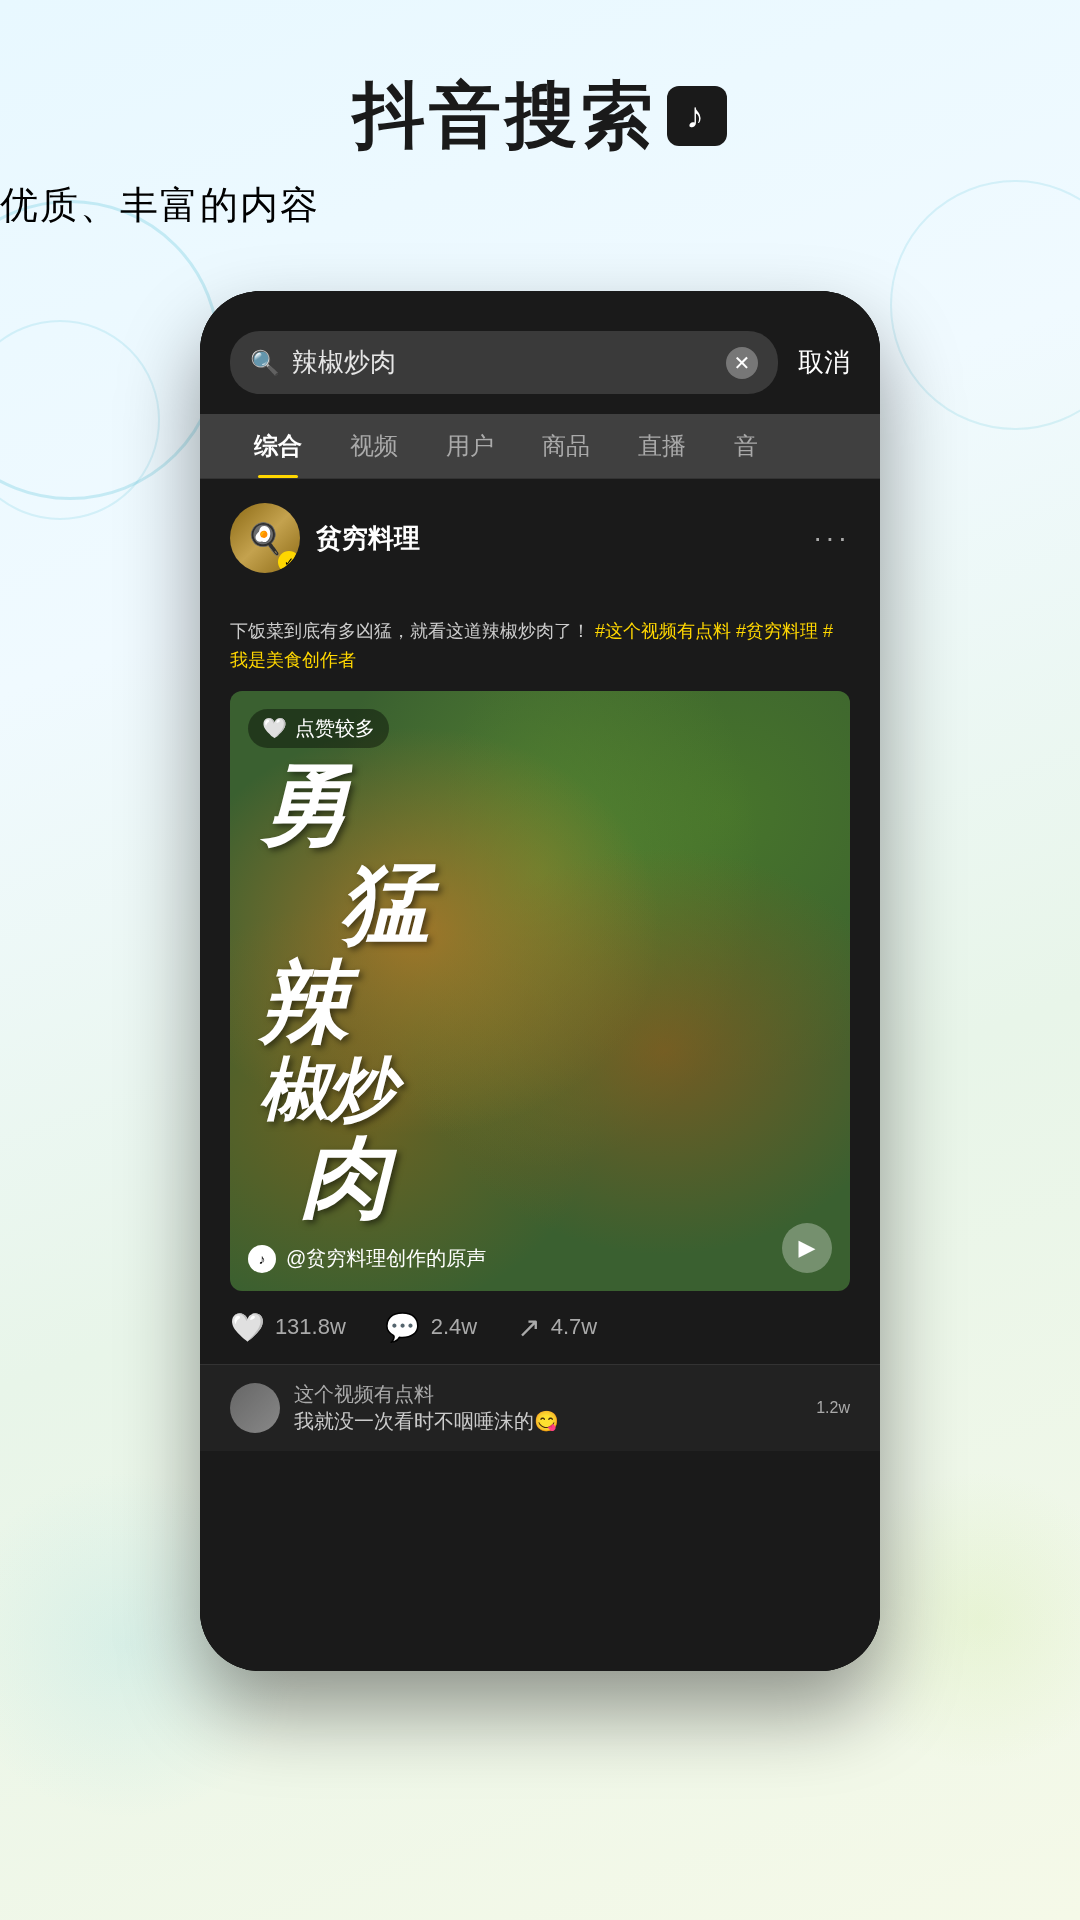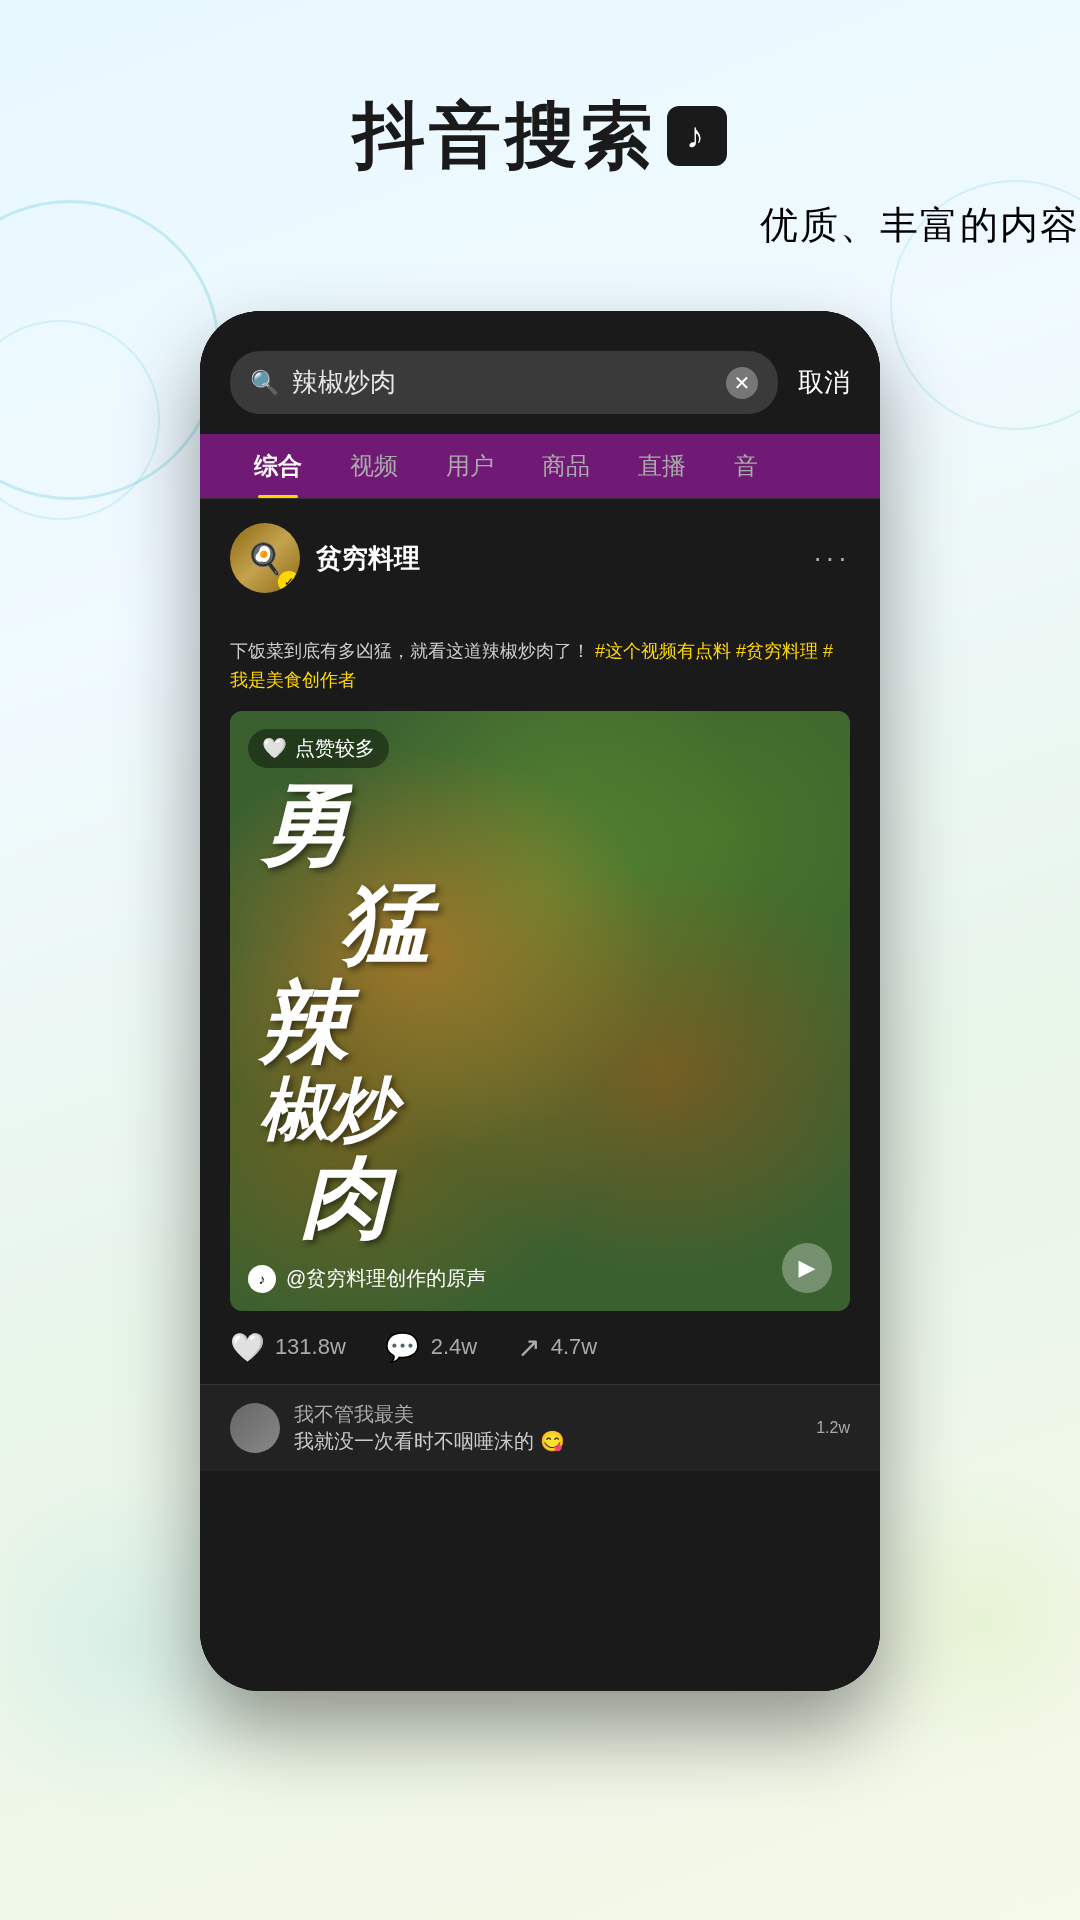--- a/index.html
+++ b/index.html
@@ -53,22 +53,22 @@
       position: absolute;
       width: 300px;
       height: 300px;
       background: radial-gradient(circle, rgba(180,220,100,0.15) 0%, transparent 70%);
       bottom: 150px;
       right: -50px;
       border-radius: 50%;
     }
 
     .header-section {
-      text-align: right;
-      padding-top: 88px;
+      text-align: left;
+      padding-top: 68px;
       position: relative;
       z-index: 2;
     }
 
     .main-title {
       font-size: 72px;
       font-weight: 900;
       color: #1a1a1a;
       letter-spacing: 4px;
       display: flex;
@@ -172,21 +172,21 @@
     }
 
     .search-cancel-btn {
       color: #fff;
       font-size: 26px;
       white-space: nowrap;
     }
 
     
     .tabs-bar {
-      background: #701a75;
+      background: #404040;
       display: flex;
       padding: 0 30px;
       border-bottom: 1px solid #333;
     }
 
     .tab-item {
       color: #aaa;
       font-size: 24px;
       padding: 16px 24px;
       position: relative;
@@ -433,21 +433,20 @@
     .comment-author {
       color: #aaa;
       font-size: 20px;
     }
 
     .comment-content {
       color: #ccc;
       font-size: 20px;
       display: flex;
       align-items: center;
-      gap: 6px;
     }
 
     .comment-likes {
       margin-left: auto;
       color: #aaa;
       font-size: 16px;
     }
   </style>
 </head>
 <body>
@@ -556,21 +555,21 @@
               <span class="engage-icon">↗</span>
               <span>4.7w</span>
             </div>
           </div>
 
         </div>
 
         <div class="comment-preview">
           <div class="comment-avatar"></div>
           <div class="comment-texts">
-            <div class="comment-author">我不管我最美</div>
+            <div class="comment-author">这个视频有点料</div>
             <div class="comment-content">
               <span>我就没一次看时不咽唾沫的</span>
               <span>😋</span>
             </div>
           </div>
           <div class="comment-likes">1.2w</div>
         </div>
 
       </div>
     </div>

